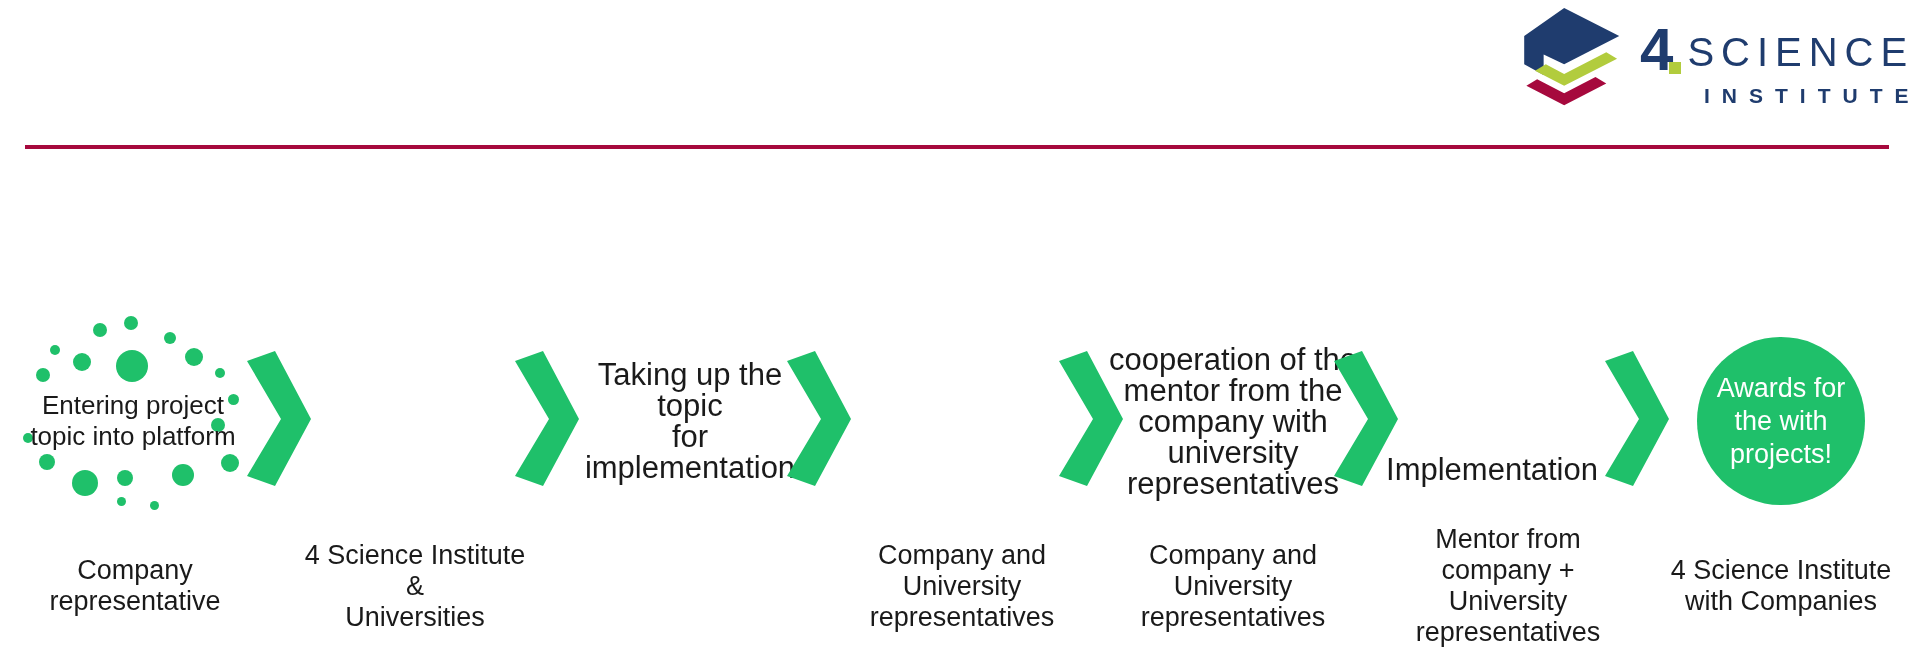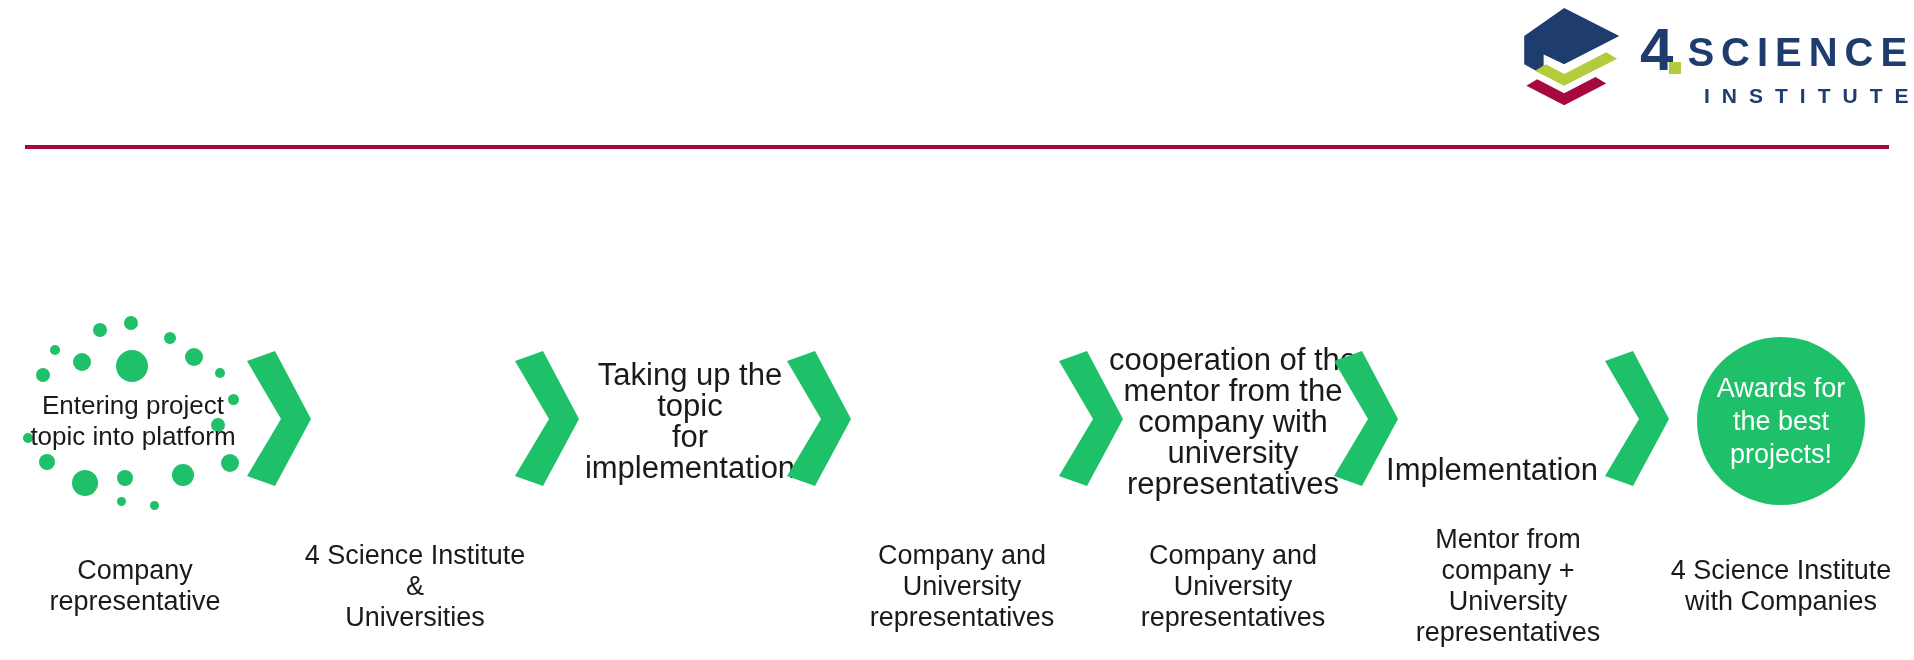--- a/index.html
+++ b/index.html
@@ -13,21 +13,21 @@
   
   .divider{position:absolute;left:25px;top:145px;width:1864px;height:4px;background:#A6093D;}
 
   
   .logo{position:absolute;left:1502px;top:6px;width:400px;height:110px;}
   .logo-mark{position:absolute;left:0;top:2px;}
   .logo-text{position:absolute;left:138px;top:16px;}
   .logo-row{display:flex;align-items:flex-start;}
   .logo-4{font-size:60px;line-height:56px;font-weight:bold;color:#1F3C6E;position:relative;}
   .logo-sq{width:12px;height:12px;background:#B2CC3D;display:inline-block;margin:40px 6px 0 -4px;}
-  .logo-science{font-size:40px;line-height:40px;margin-top:10px;font-weight:bold;color:#1F3C6E;letter-spacing:7px;}
+  .logo-science{font-size:40px;line-height:40px;margin-top:10px;font-weight:normal;color:#1F3C6E;letter-spacing:7px;}
   .logo-sub{font-size:21px;font-weight:bold;color:#1F3C6E;letter-spacing:12px;margin:6px 0 0 64px;}
 
   
   .ml{white-space:pre-line;text-align:center;}
 
   
   .step-label{position:absolute;top:421px;transform:translate(-50%,-50%);
               width:250px;font-size:31px;line-height:31px;}
   
   .caption{position:absolute;top:586px;transform:translate(-50%,-50%);
@@ -115,21 +115,21 @@
     </svg>
   <svg class="chev" style="left:1332px;" viewBox="0 0 67 139">
       <path d="M2,12 L30,2 L66,70 L30,137 L2,127 L36,70 Z" fill="#1FC06A"></path>
     </svg>
   <svg class="chev" style="left:1603px;" viewBox="0 0 67 139">
       <path d="M2,12 L30,2 L66,70 L30,137 L2,127 L36,70 Z" fill="#1FC06A"></path>
     </svg>
 
   <div class="awards">
     <div class="ml">Awards for
-the best
+the with
 projects!</div>
   </div>
 
   <div class="caption ml" style="left:135px;">Company
 representative</div>
   <div class="caption ml" style="left:415px;">4 Science Institute
 &amp;
 Universities</div>
   <div class="caption ml" style="left:962px;">Company and
 University

